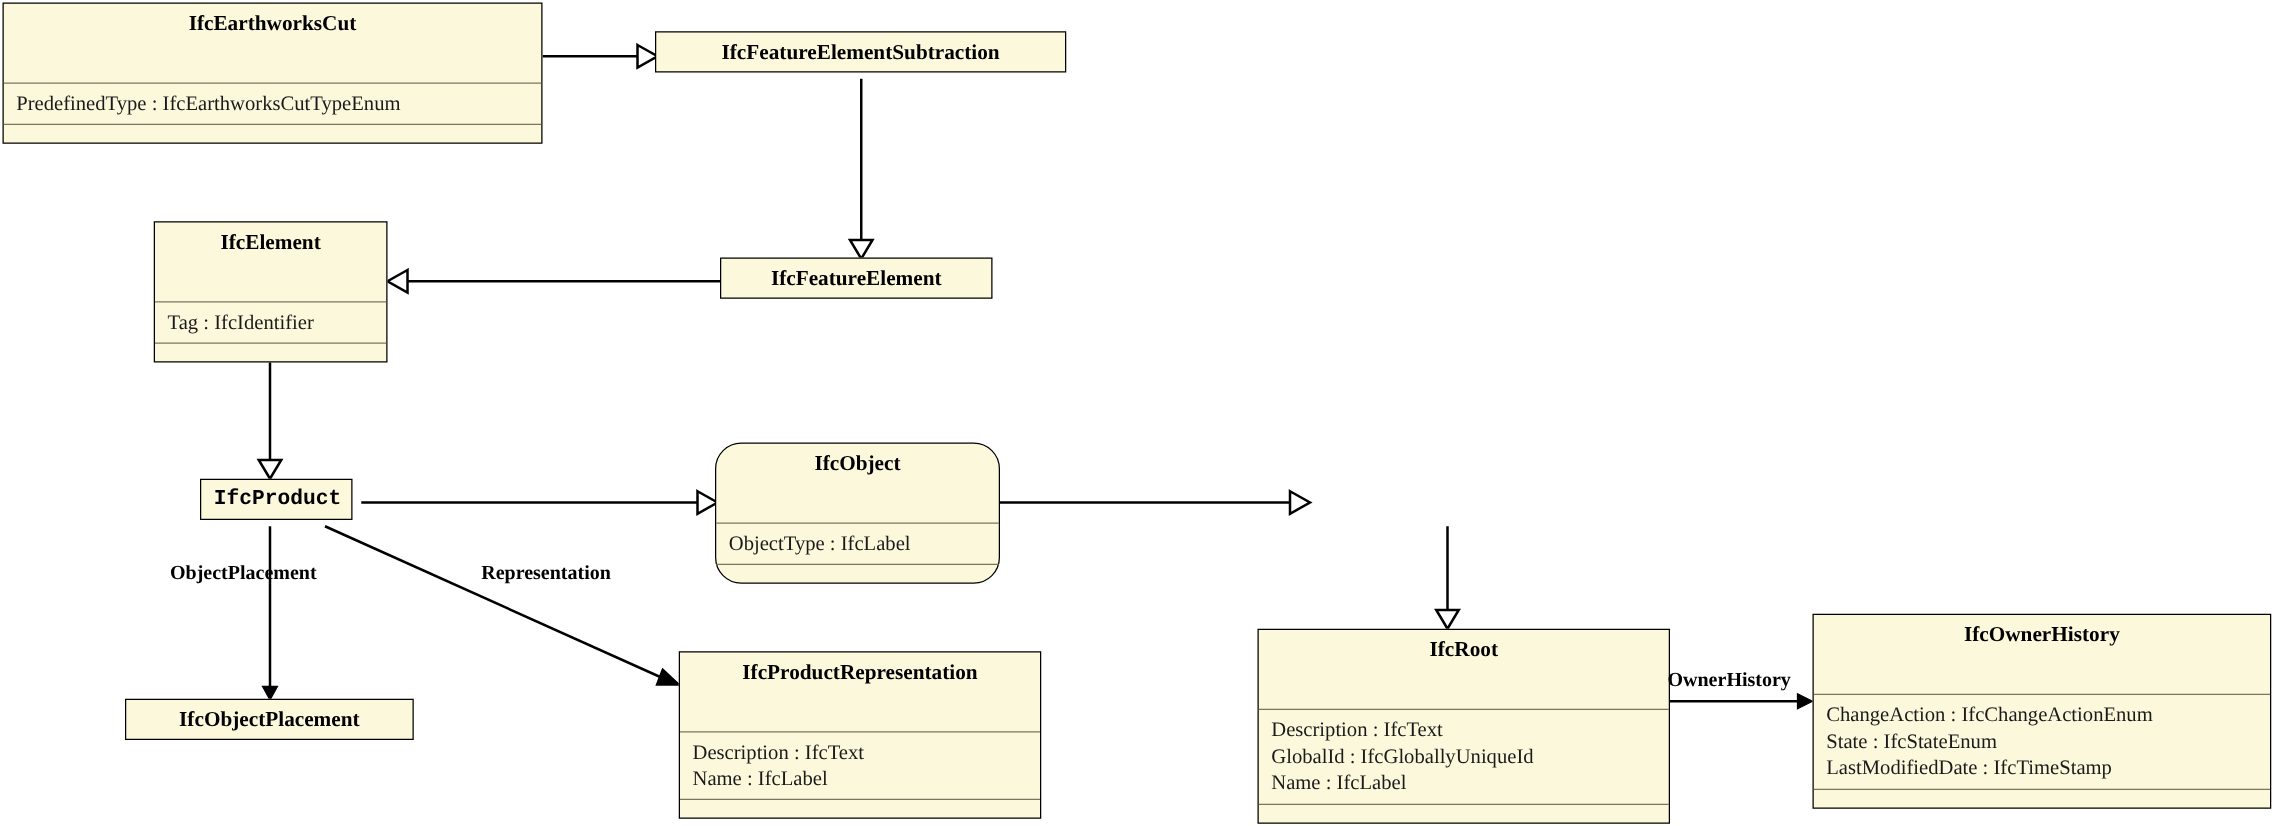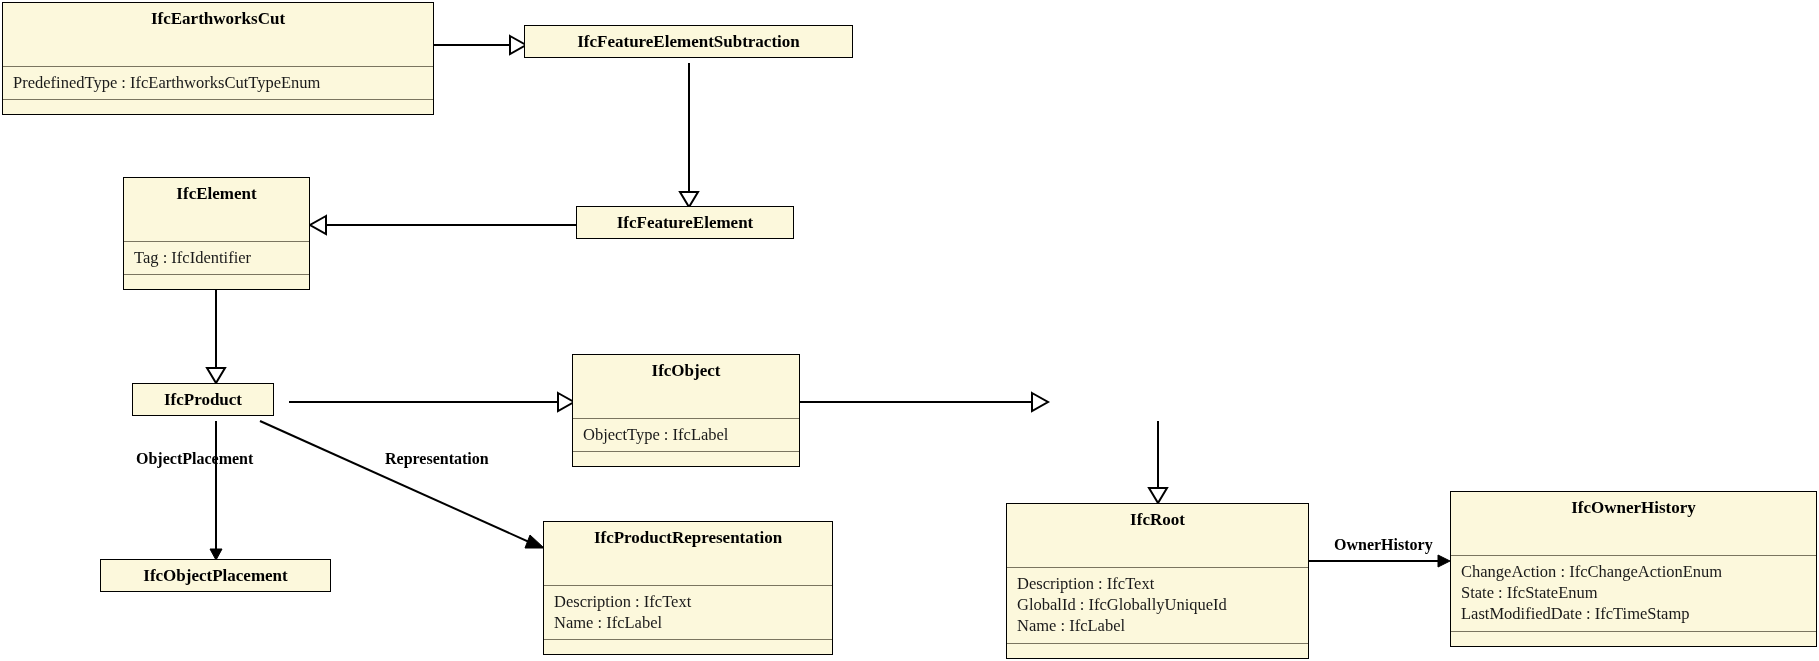--- a/index.html
+++ b/index.html
@@ -154,47 +154,47 @@
   </div>
 
   <div class="uml-class" style="left:123px; top:177px; width:187px;">
     <div class="uml-name">IfcElement</div>
     <div class="uml-attrs">
       <div class="uml-attr">Tag : IfcIdentifier</div>
     </div>
     <div class="uml-ops"></div>
   </div>
 
-  <div class="uml-class" style="left:572px; top:354px; width:228px;">
+  <div class="uml-class" style="left:572px; top:354px; width:228px;border-radius:21px;">
     <div class="uml-name">IfcObject</div>
     <div class="uml-attrs">
       <div class="uml-attr">ObjectType : IfcLabel</div>
     </div>
     <div class="uml-ops"></div>
   </div>
 
-  <div class="uml-class" style="left:132px; top:383px; width:142px;">
+  <div class="uml-class" style="left:160px; top:383px; width:122px;font-family:Liberation Mono, monospace;">
     <div class="uml-name">IfcProduct</div>
   </div>
 
 
   <div class="uml-class" style="left:100px; top:559px; width:231px;">
     <div class="uml-name">IfcObjectPlacement</div>
   </div>
 
   <div class="uml-class" style="left:543px; top:521px; width:290px;">
     <div class="uml-name">IfcProductRepresentation</div>
     <div class="uml-attrs">
       <div class="uml-attr">Description : IfcText</div>
       <div class="uml-attr">Name : IfcLabel</div>
     </div>
     <div class="uml-ops"></div>
   </div>
 
-  <div class="uml-class" style="left:1006px; top:503px; width:303px;">
+  <div class="uml-class" style="left:1006px; top:503px; width:330px;">
     <div class="uml-name">IfcRoot</div>
     <div class="uml-attrs">
       <div class="uml-attr">Description : IfcText</div>
       <div class="uml-attr">GlobalId : IfcGloballyUniqueId</div>
       <div class="uml-attr">Name : IfcLabel</div>
     </div>
     <div class="uml-ops"></div>
   </div>
 
   <div class="uml-class" style="left:1450px; top:491px; width:367px;">

